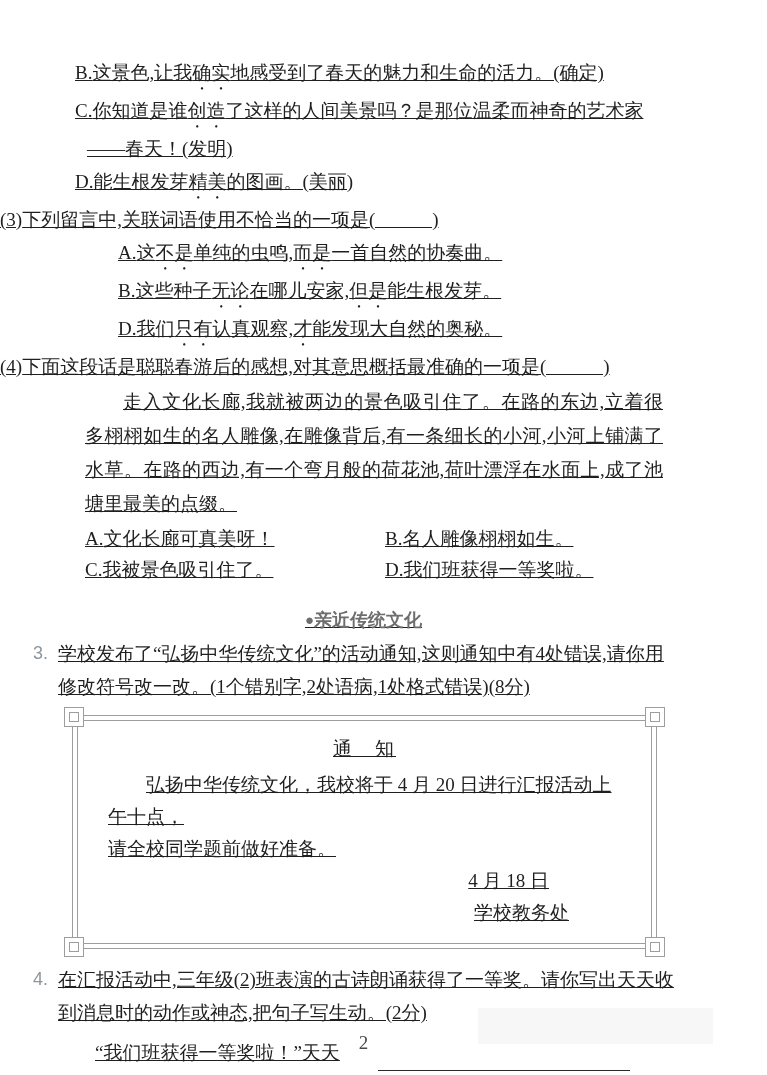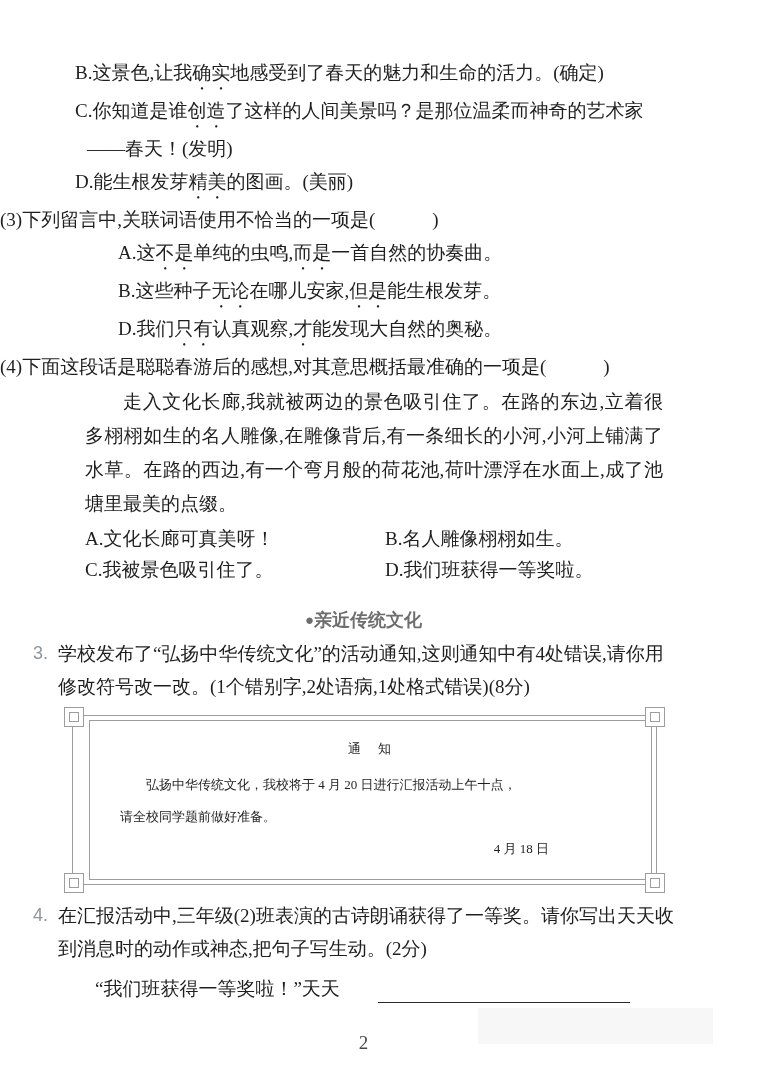--- a/index.html
+++ b/index.html
@@ -5,21 +5,21 @@
   * { box-sizing: border-box; }
   html, body { margin: 0; padding: 0; }
   body {
     width: 767px; height: 1075px;
     background: #ffffff;
     font-family: "Liberation Serif", "DejaVu Serif", serif;
     color: #1f1f1f;
     font-size: 19px;
     line-height: 33px;
   }
-  .page { position: relative; width: 727px; height: 1075px; overflow: hidden; }
+  .page { position: relative; width: 727px; height: 1075px; overflow: hidden; text-decoration: underline; }
   .content { padding-top: 56px; }
 
   
   .em {
     -webkit-text-emphasis: filled dot #1f1f1f;
     -webkit-text-emphasis-position: under right;
     text-emphasis: filled dot #1f1f1f;
     text-emphasis-position: under right;
   }
 
@@ -69,37 +69,37 @@
   .notice-outer {
     position: relative;
     margin: 12px 70px 0 72px;
     border: 1px solid #9d9d9d;
     padding: 4px;
     background: #fff;
   }
   .notice-inner {
     border: 1px solid #9d9d9d;
     padding: 12px 30px 14px 30px;
-    font-size: 13px; line-height: 32px; margin-left: 12px;
+    font-size: 19px; line-height: 32px;
   }
   .corner { position: absolute; width: 20px; height: 20px; z-index: 2; }
   .corner::before { content: ""; position: absolute; inset: 0; border: 1px solid #9d9d9d; background: #fff; }
   .corner::after  { content: ""; position: absolute; inset: 5px; border: 1px solid #9d9d9d; background: #fff; }
   .corner.tl { top: -9px; left: -9px; }
   .corner.tr { top: -9px; right: -9px; }
   .corner.bl { bottom: -9px; left: -9px; }
   .corner.br { bottom: -9px; right: -9px; }
 
   .notice-title { text-align: center; letter-spacing: 2px; margin-bottom: 4px; }
   .notice-line1 { text-indent: 2em; }
   .notice-date  { text-align: right; padding-right: 72px; }
   .notice-signer{ text-align: right; padding-right: 52px; }
 
   
-  .quote-line { display: flex; align-items: center; padding-left: 95px; padding-right: 97px; margin-top: 6px; line-height: 36px; gap: 38px; }
+  .quote-line { display: flex; align-items: flex-end; padding-left: 95px; padding-right: 97px; margin-top: 6px; line-height: 36px; gap: 38px; }
   .quote-text { white-space: nowrap; }
   .blank-fill { flex: 1 1 auto; border-bottom: 1px solid #2a2a2a; height: 28px; }
 
   .page-num {
     position: absolute; left: 0; right: 0; top: 1026px;
     text-align: center; color: #4a4a4a; font-size: 19px;
     font-family: "Liberation Serif", serif;
   }
   .smudge {
     position: absolute; left: 478px; top: 1008px;
@@ -142,20 +142,21 @@
     <div class="notice-outer">
       <div class="corner tl"></div>
       <div class="corner tr"></div>
       <div class="corner bl"></div>
       <div class="corner br"></div>
       <div class="notice-inner">
         <div class="notice-title">通　知</div>
         <div class="notice-line1">弘扬中华传统文化，我校将于 4 月 20 日进行汇报活动上午十点，</div>
         <div class="notice-line2">请全校同学题前做好准备。</div>
         <div class="notice-date">4 月 18 日</div>
+        <div class="notice-signer">学校教务处</div>
       </div>
     </div>
 
     <div class="q-main" style="margin-top:14px;">
       <span class="q-num">4.</span><span>在汇报活动中,三年级(2)班表演的古诗朗诵获得了一等奖。请你写出天天收到消息时的动作或神态,把句子写生动。(2分)</span>
     </div>
 
     <div class="quote-line">
       <span class="quote-text">“我们班获得一等奖啦！”天天</span>
       <span class="blank-fill"></span>

